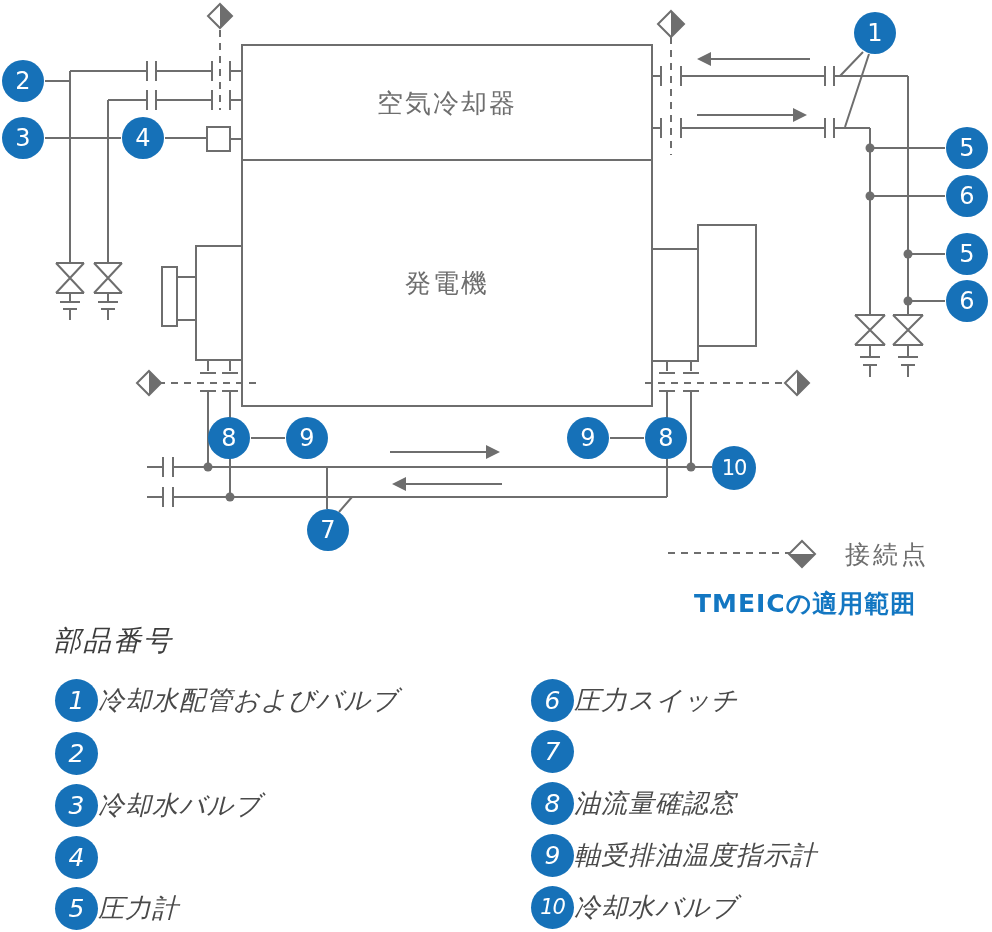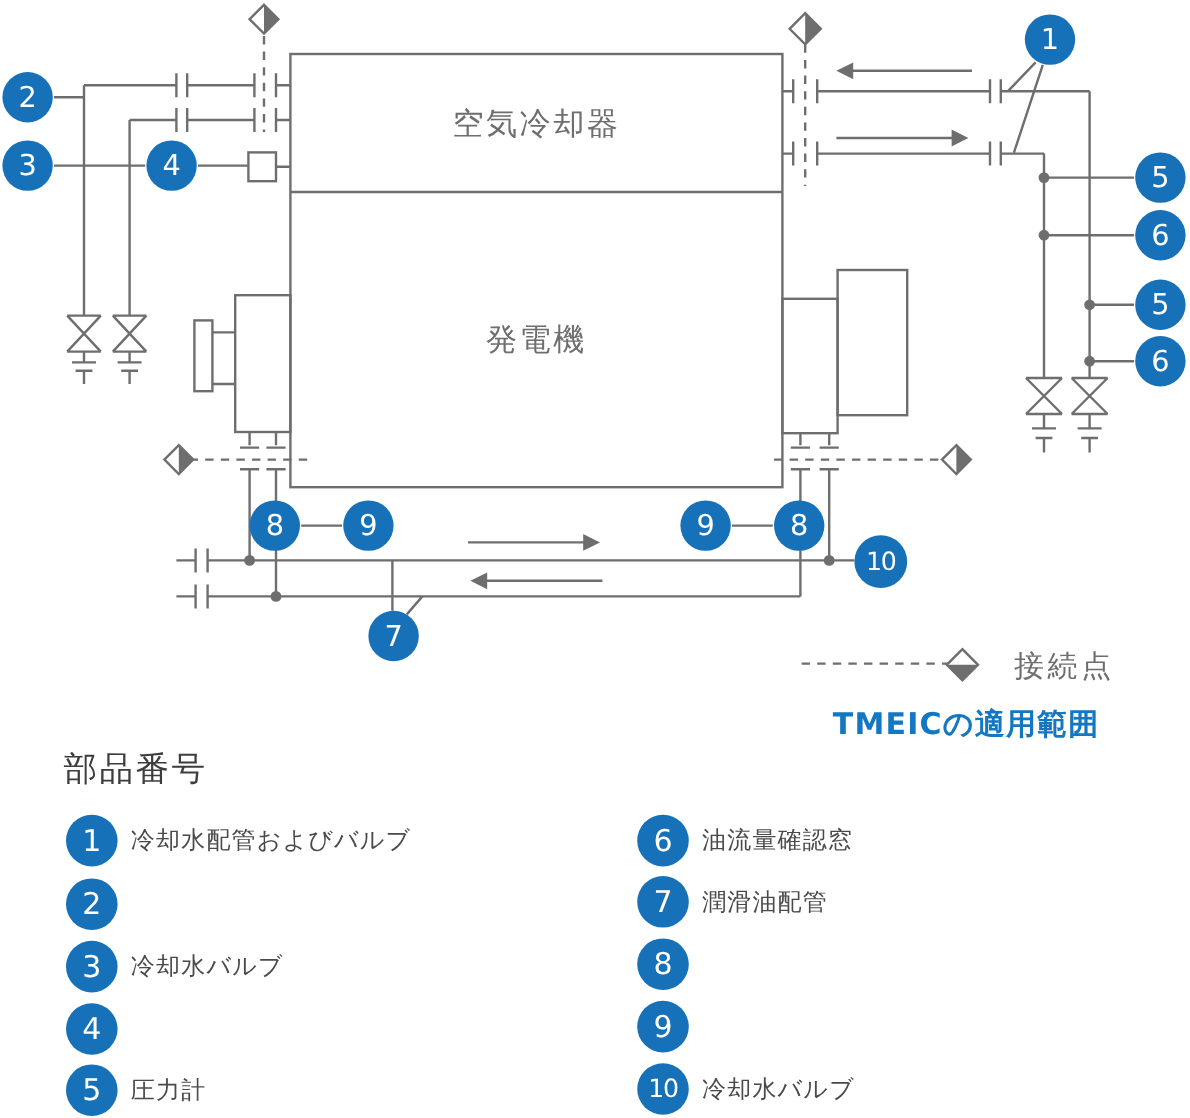--- a/index.html
+++ b/index.html
@@ -1,24 +1,24 @@
 <!DOCTYPE html>
 <html><head>
 <meta charset="utf-8">
 <style>
   html,body{margin:0;padding:0;background:#ffffff;}
   body{width:992px;height:932px;position:relative;font-family:"DejaVu Sans","Liberation Sans",sans-serif;}
   svg{position:absolute;left:0;top:0;}
-  .legend{position:absolute;left:0;top:0;width:992px;height:744px;pointer-events:none;}
+  .legend{position:absolute;left:0;top:0;width:992px;height:744px;pointer-events:none;font-style:italic;}
   .lg-title{position:absolute;font-size:28px;color:#3d3d3d;font-weight:500;letter-spacing:2px;}
   .lg-item{position:absolute;display:flex;align-items:center;height:44px;}
   .lg-circle{width:43px;height:43px;border-radius:50%;background:#1671b8;color:#ffffff;
              display:flex;align-items:center;justify-content:center;font-size:25px;flex:0 0 auto;}
   .lg-circle.two-digit{font-size:21px;letter-spacing:-1px;}
-  .lg-label{margin-left:11px;font-size:20px;color:#4a4a4a;letter-spacing:1px;white-space:nowrap;}
+  .lg-label{margin-left:0;font-size:26px;color:#4a4a4a;letter-spacing:1px;white-space:nowrap;}
   .mline{stroke:#6e6e6e;stroke-width:2;fill:none;}
   .mdash{stroke:#6e6e6e;stroke-width:2;fill:none;stroke-dasharray:7 6;}
   .mfill{fill:#6e6e6e;}
   .mwhite{fill:#ffffff;}
   .boxlabel{fill:#6e6e6e;font-size:26px;letter-spacing:2px;text-anchor:middle;}
   .marker-num{fill:#ffffff;font-size:24px;text-anchor:middle;}
   .marker-num.small{font-size:21px;letter-spacing:-1px;}
   .scope-text{fill:#1377c2;font-size:25px;font-weight:600;letter-spacing:1px;}
   .conn-text{fill:#6e6e6e;font-size:25px;letter-spacing:3px;}
 </style>
@@ -186,29 +186,30 @@
   <div class="lg-item" style="left:55px;top:835px;">
     <span class="lg-circle">4</span>
   </div>
   <div class="lg-item" style="left:55px;top:886px;">
     <span class="lg-circle">5</span>
     <span class="lg-label">圧力計</span>
   </div>
 
   <div class="lg-item" style="left:531px;top:678px;">
     <span class="lg-circle">6</span>
-    <span class="lg-label">油流量確認窓</span>
+    <span class="lg-label">圧力スイッチ</span>
   </div>
   <div class="lg-item" style="left:531px;top:729px;">
     <span class="lg-circle">7</span>
-    <span class="lg-label">潤滑油配管</span>
   </div>
   <div class="lg-item" style="left:531px;top:781px;">
     <span class="lg-circle">8</span>
+    <span class="lg-label">油流量確認窓</span>
   </div>
   <div class="lg-item" style="left:531px;top:833px;">
     <span class="lg-circle">9</span>
+    <span class="lg-label">軸受排油温度指示計</span>
   </div>
   <div class="lg-item" style="left:531px;top:885px;">
     <span class="lg-circle two-digit">10</span>
     <span class="lg-label">冷却水バルブ</span>
   </div>
 </div>
 
 </body></html>

